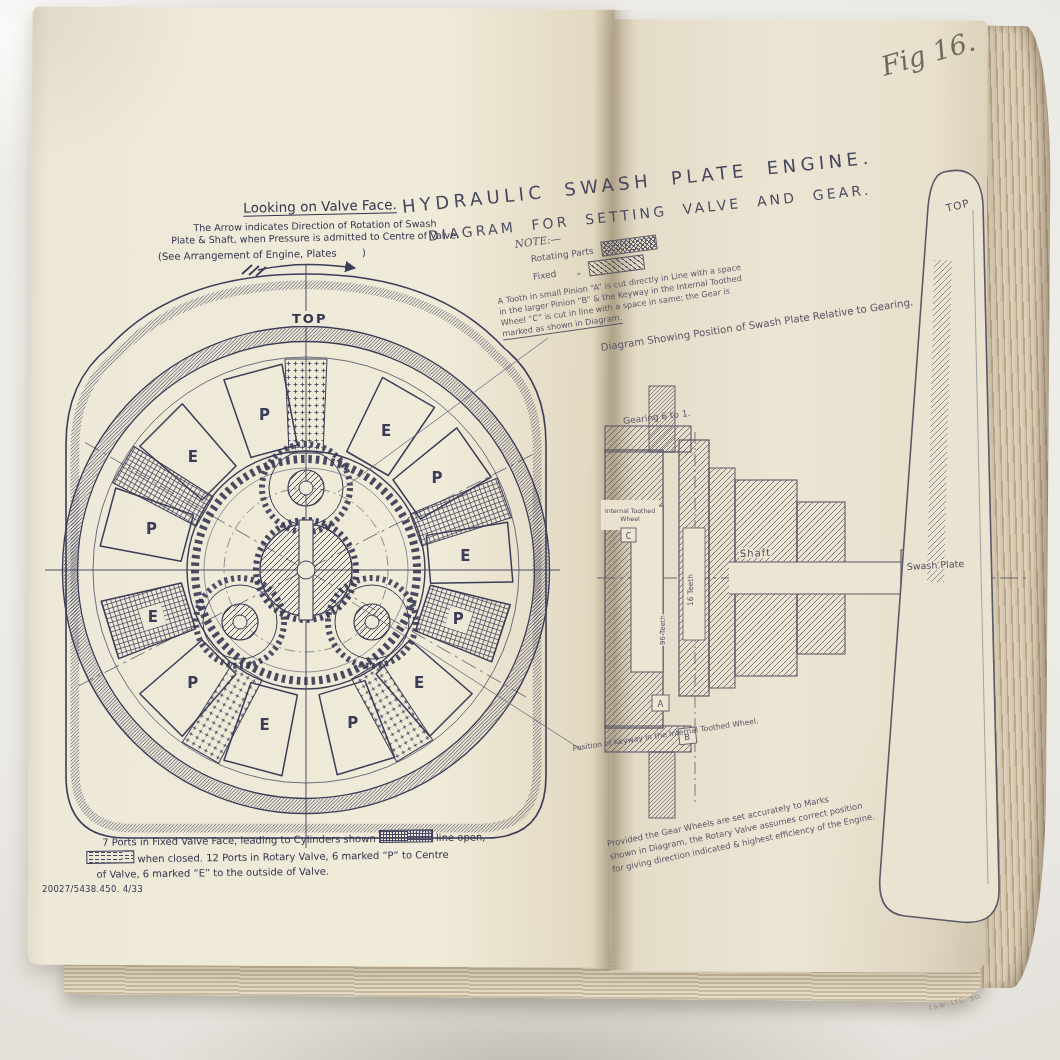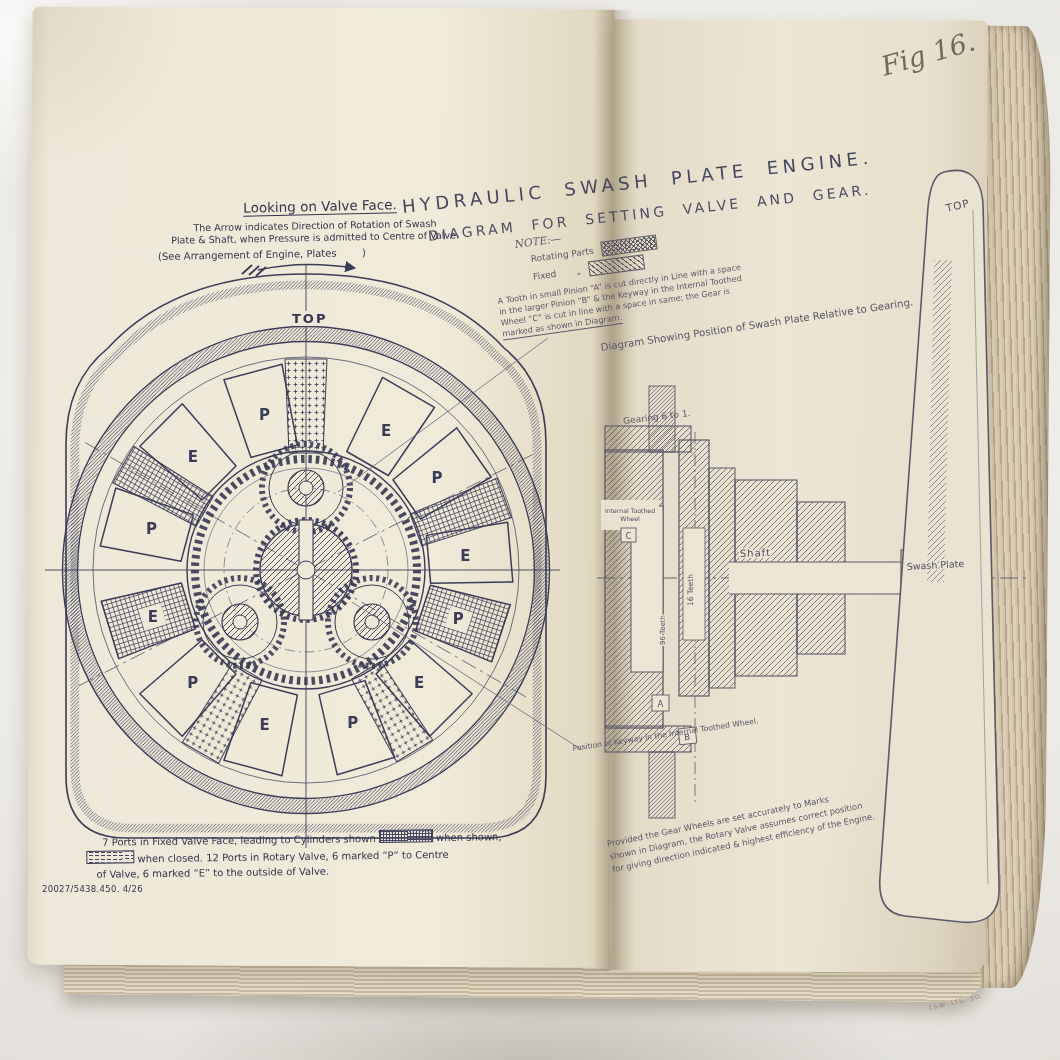--- a/index.html
+++ b/index.html
@@ -270,30 +270,30 @@
     <path d="M338,492 L548,338" stroke="#6a6878" stroke-width="1" opacity=".8"></path>
     <path d="M352,602 L582,750" stroke="#6a6878" stroke-width="1" opacity=".8"></path>
   </svg>
 
   <div class="abs rink" style="left:572px;top:744px;font-size:7.6px;transform:rotate(-8.5deg);transform-origin:left top;">Position of Keyway in the Internal Toothed Wheel.</div>
 
   <div class="abs ink" style="left:86px;top:834px;font-size:10px;line-height:1.55;transform:rotate(-.8deg);transform-origin:left top;">
     <div style="text-indent:16px;">
       <span>7 Ports in Fixed Valve Face, leading to Cylinders shown</span>
       <span class="sw sw-open"></span>
-      <span>when shown,</span>
+      <span>line open,</span>
     </div>
     <div>
       <span class="sw sw-closed"></span>
       <span>when closed.  12 Ports in Rotary Valve, 6 marked “P” to Centre</span>
     </div>
     <div style="text-indent:10px;">of Valve, 6 marked “E” to the outside of Valve.</div>
   </div>
 
-  <div class="abs ink" style="left:42px;top:884px;font-size:8.5px;letter-spacing:.3px;">20027/5438.450. 4/26</div>
+  <div class="abs ink" style="left:42px;top:884px;font-size:8.5px;letter-spacing:.3px;">20027/5438.450. 4/33</div>
 
   <div class="abs rink" style="left:606px;top:838px;font-size:8.4px;line-height:1.55;transform:rotate(-11.5deg);transform-origin:left top;">
     <div>Provided the Gear Wheels are set accurately to Marks</div>
     <div>shown in Diagram, the Rotary Valve assumes correct position</div>
     <div>for giving direction indicated &amp; highest efficiency of the Engine.</div>
   </div>
 
   <div class="abs" style="left:928px;top:998px;font-size:6px;letter-spacing:1px;color:#93857b;transform:rotate(-13deg);">C&amp;W. LTD. SO.</div>
 
 </div>

